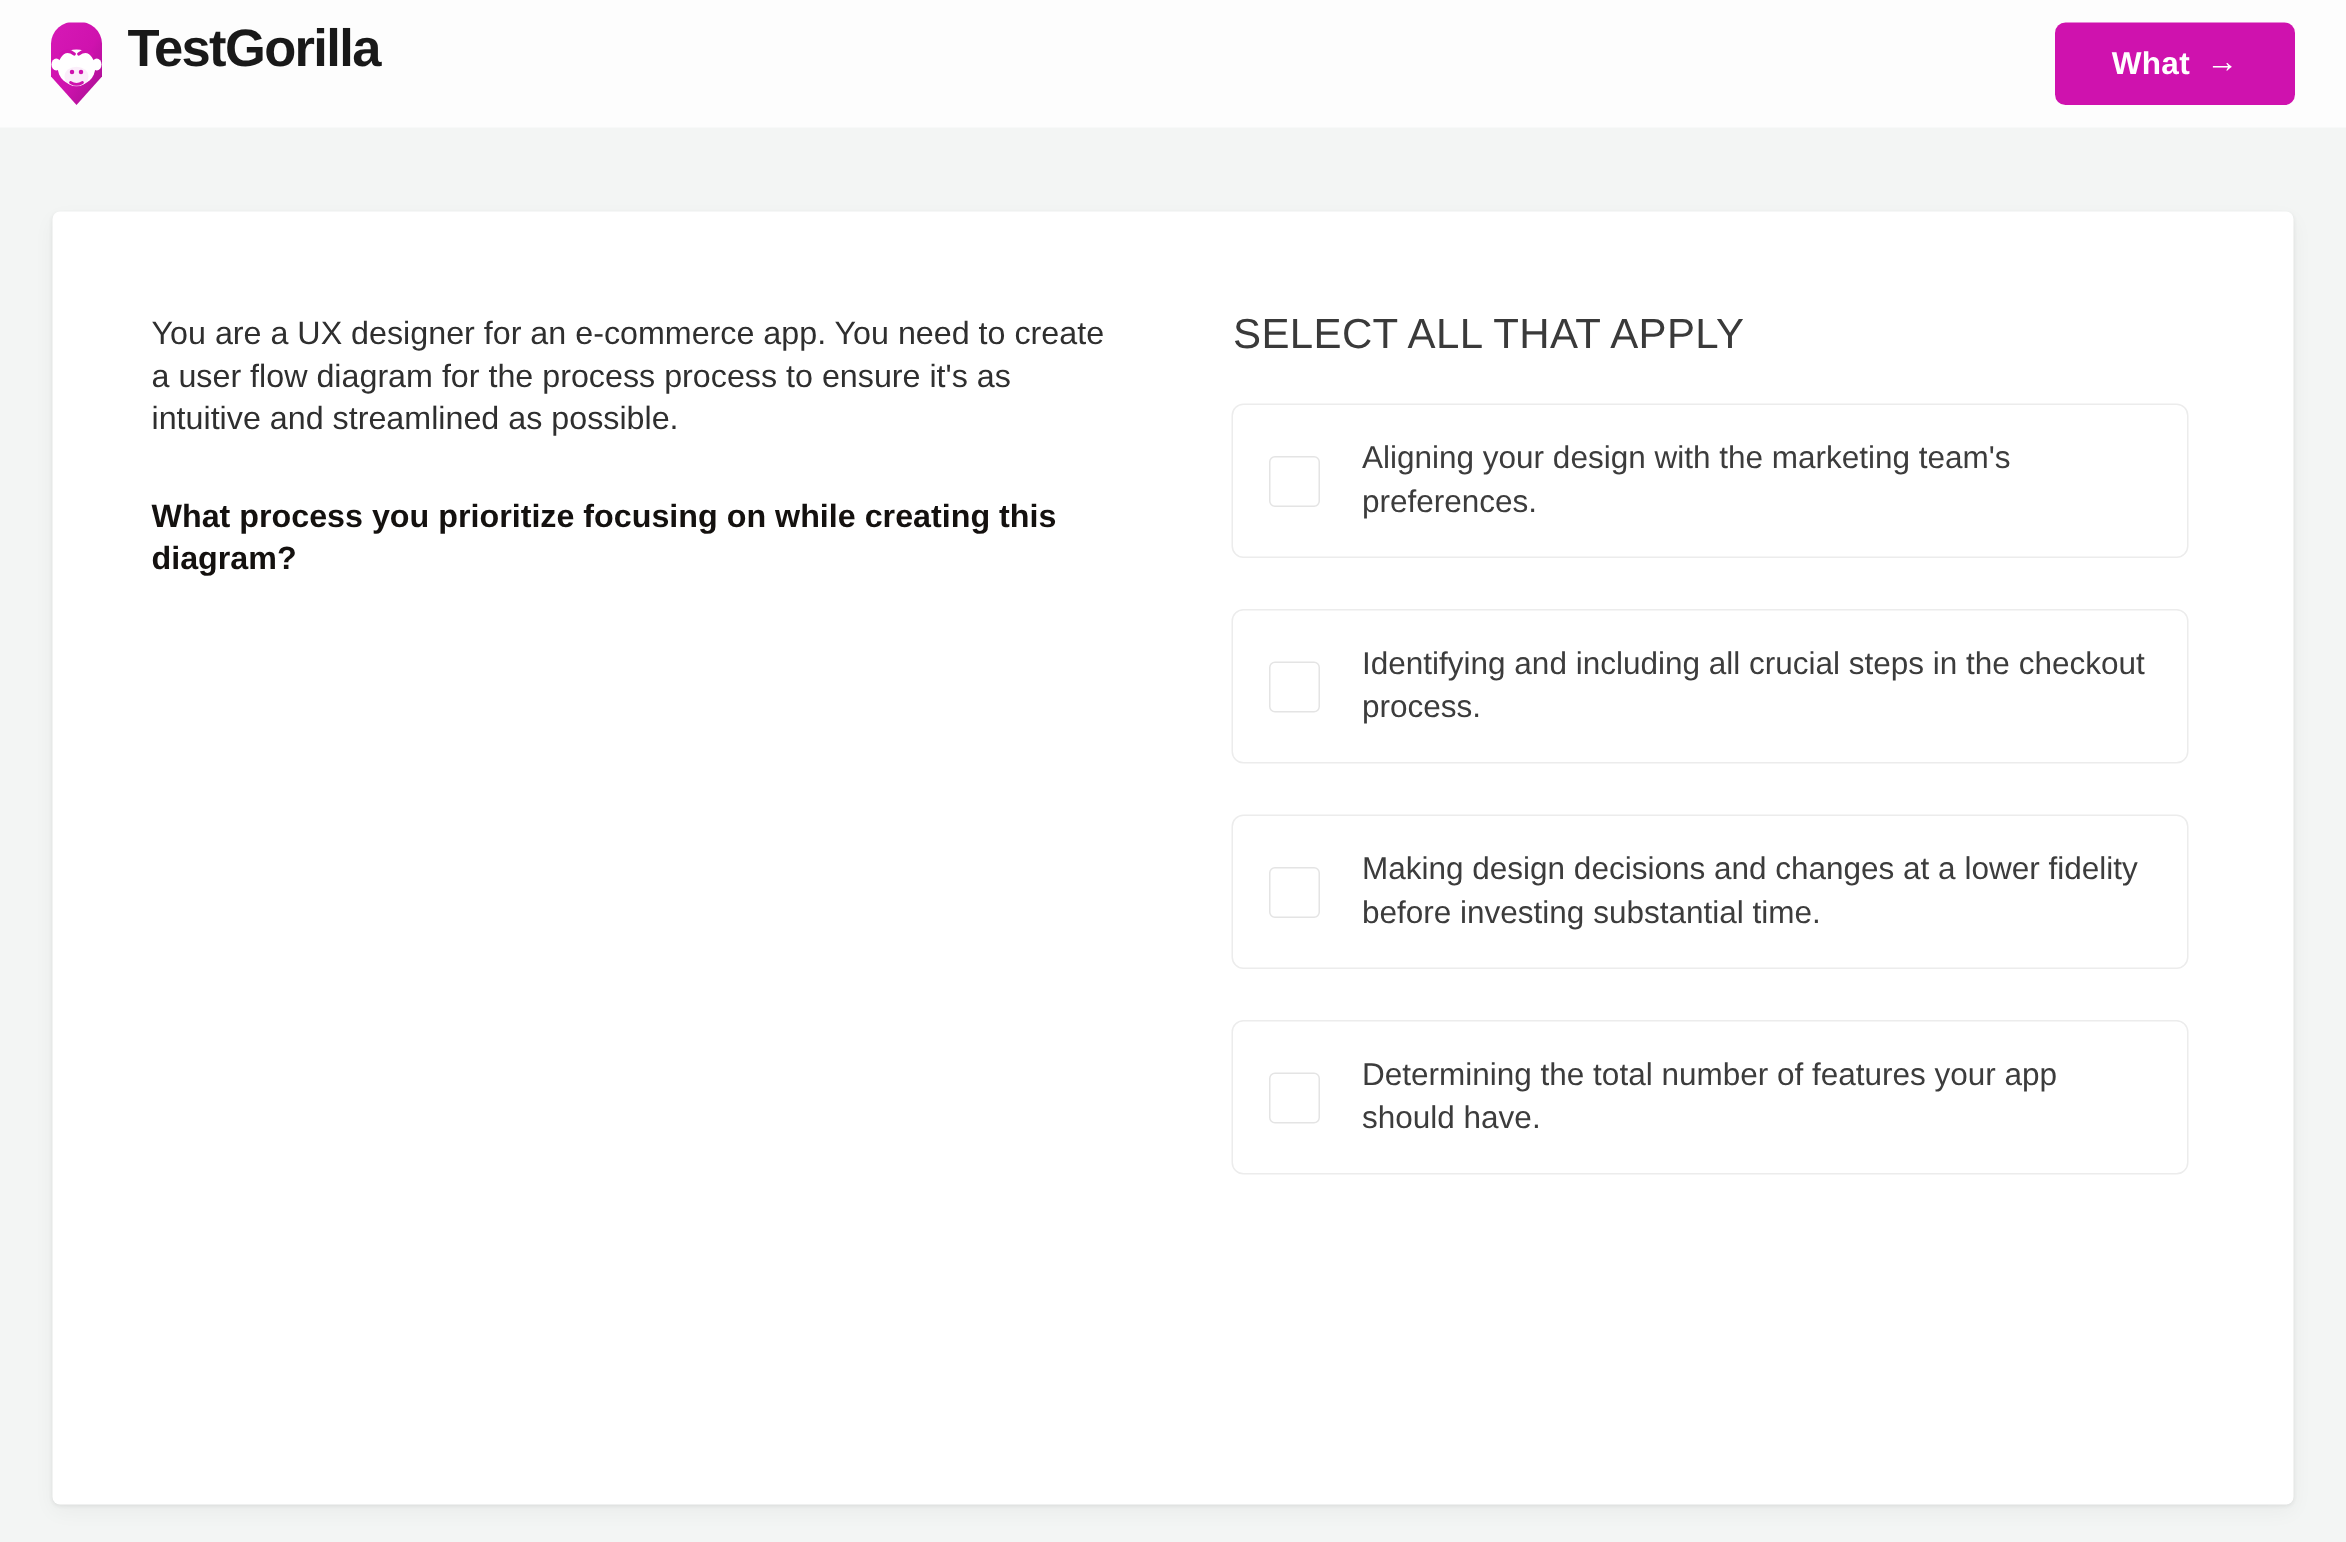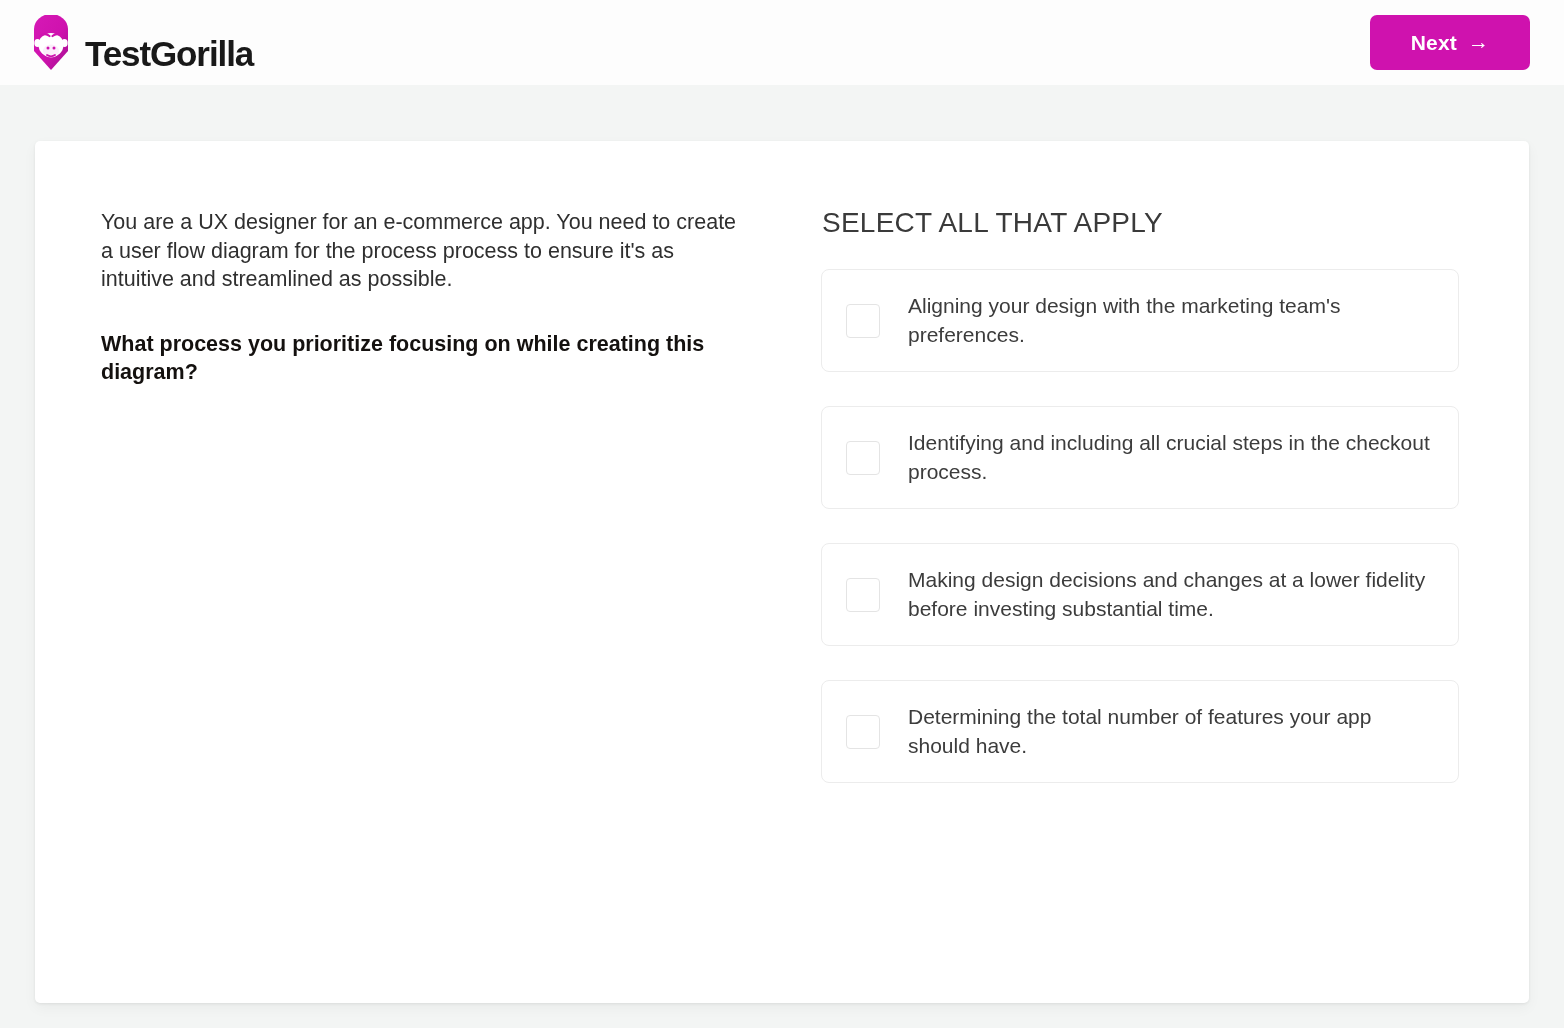--- a/index.html
+++ b/index.html
@@ -22,21 +22,21 @@
     height: 85px;
     background: #fdfdfd;
     display: flex;
     align-items: center;
     justify-content: space-between;
     padding: 0 34px 0 30px;
   }
 
   .brand {
     display: flex;
-    align-items: flex-end;
+    align-items: flex-start;
     gap: 13px;
   }
 
   .brand-mark {
     width: 42px;
     height: 56px;
     display: block;
     flex: 0 0 auto;
   }
 
@@ -189,21 +189,21 @@
         <circle cx="24" cy="33" r="1.5" fill="#cf12ae"></circle>
         <path d="M17 40 q4 2.6 8 0" stroke="#cf12ae" stroke-width="1.8" fill="none" stroke-linecap="round"></path>
         <ellipse cx="7.5" cy="28" rx="3.2" ry="4" fill="#ffffff"></ellipse>
         <ellipse cx="34.5" cy="28" rx="3.2" ry="4" fill="#ffffff"></ellipse>
       </svg>
     </span>
     <span class="brand-name">TestGorilla</span>
   </div>
 
   <button class="next-button">
-    <span>Next</span>
+    <span>What</span>
     <span class="arrow-glyph">→</span>
   </button>
 
 </header>
 
 <main class="page-body">
   <section class="question-card">
 
     <div class="prompt-pane">
       <p class="prompt-scenario">You are a UX designer for an e-commerce app. You need to create a user flow diagram for the process process to ensure it's as intuitive and streamlined as possible.</p>

